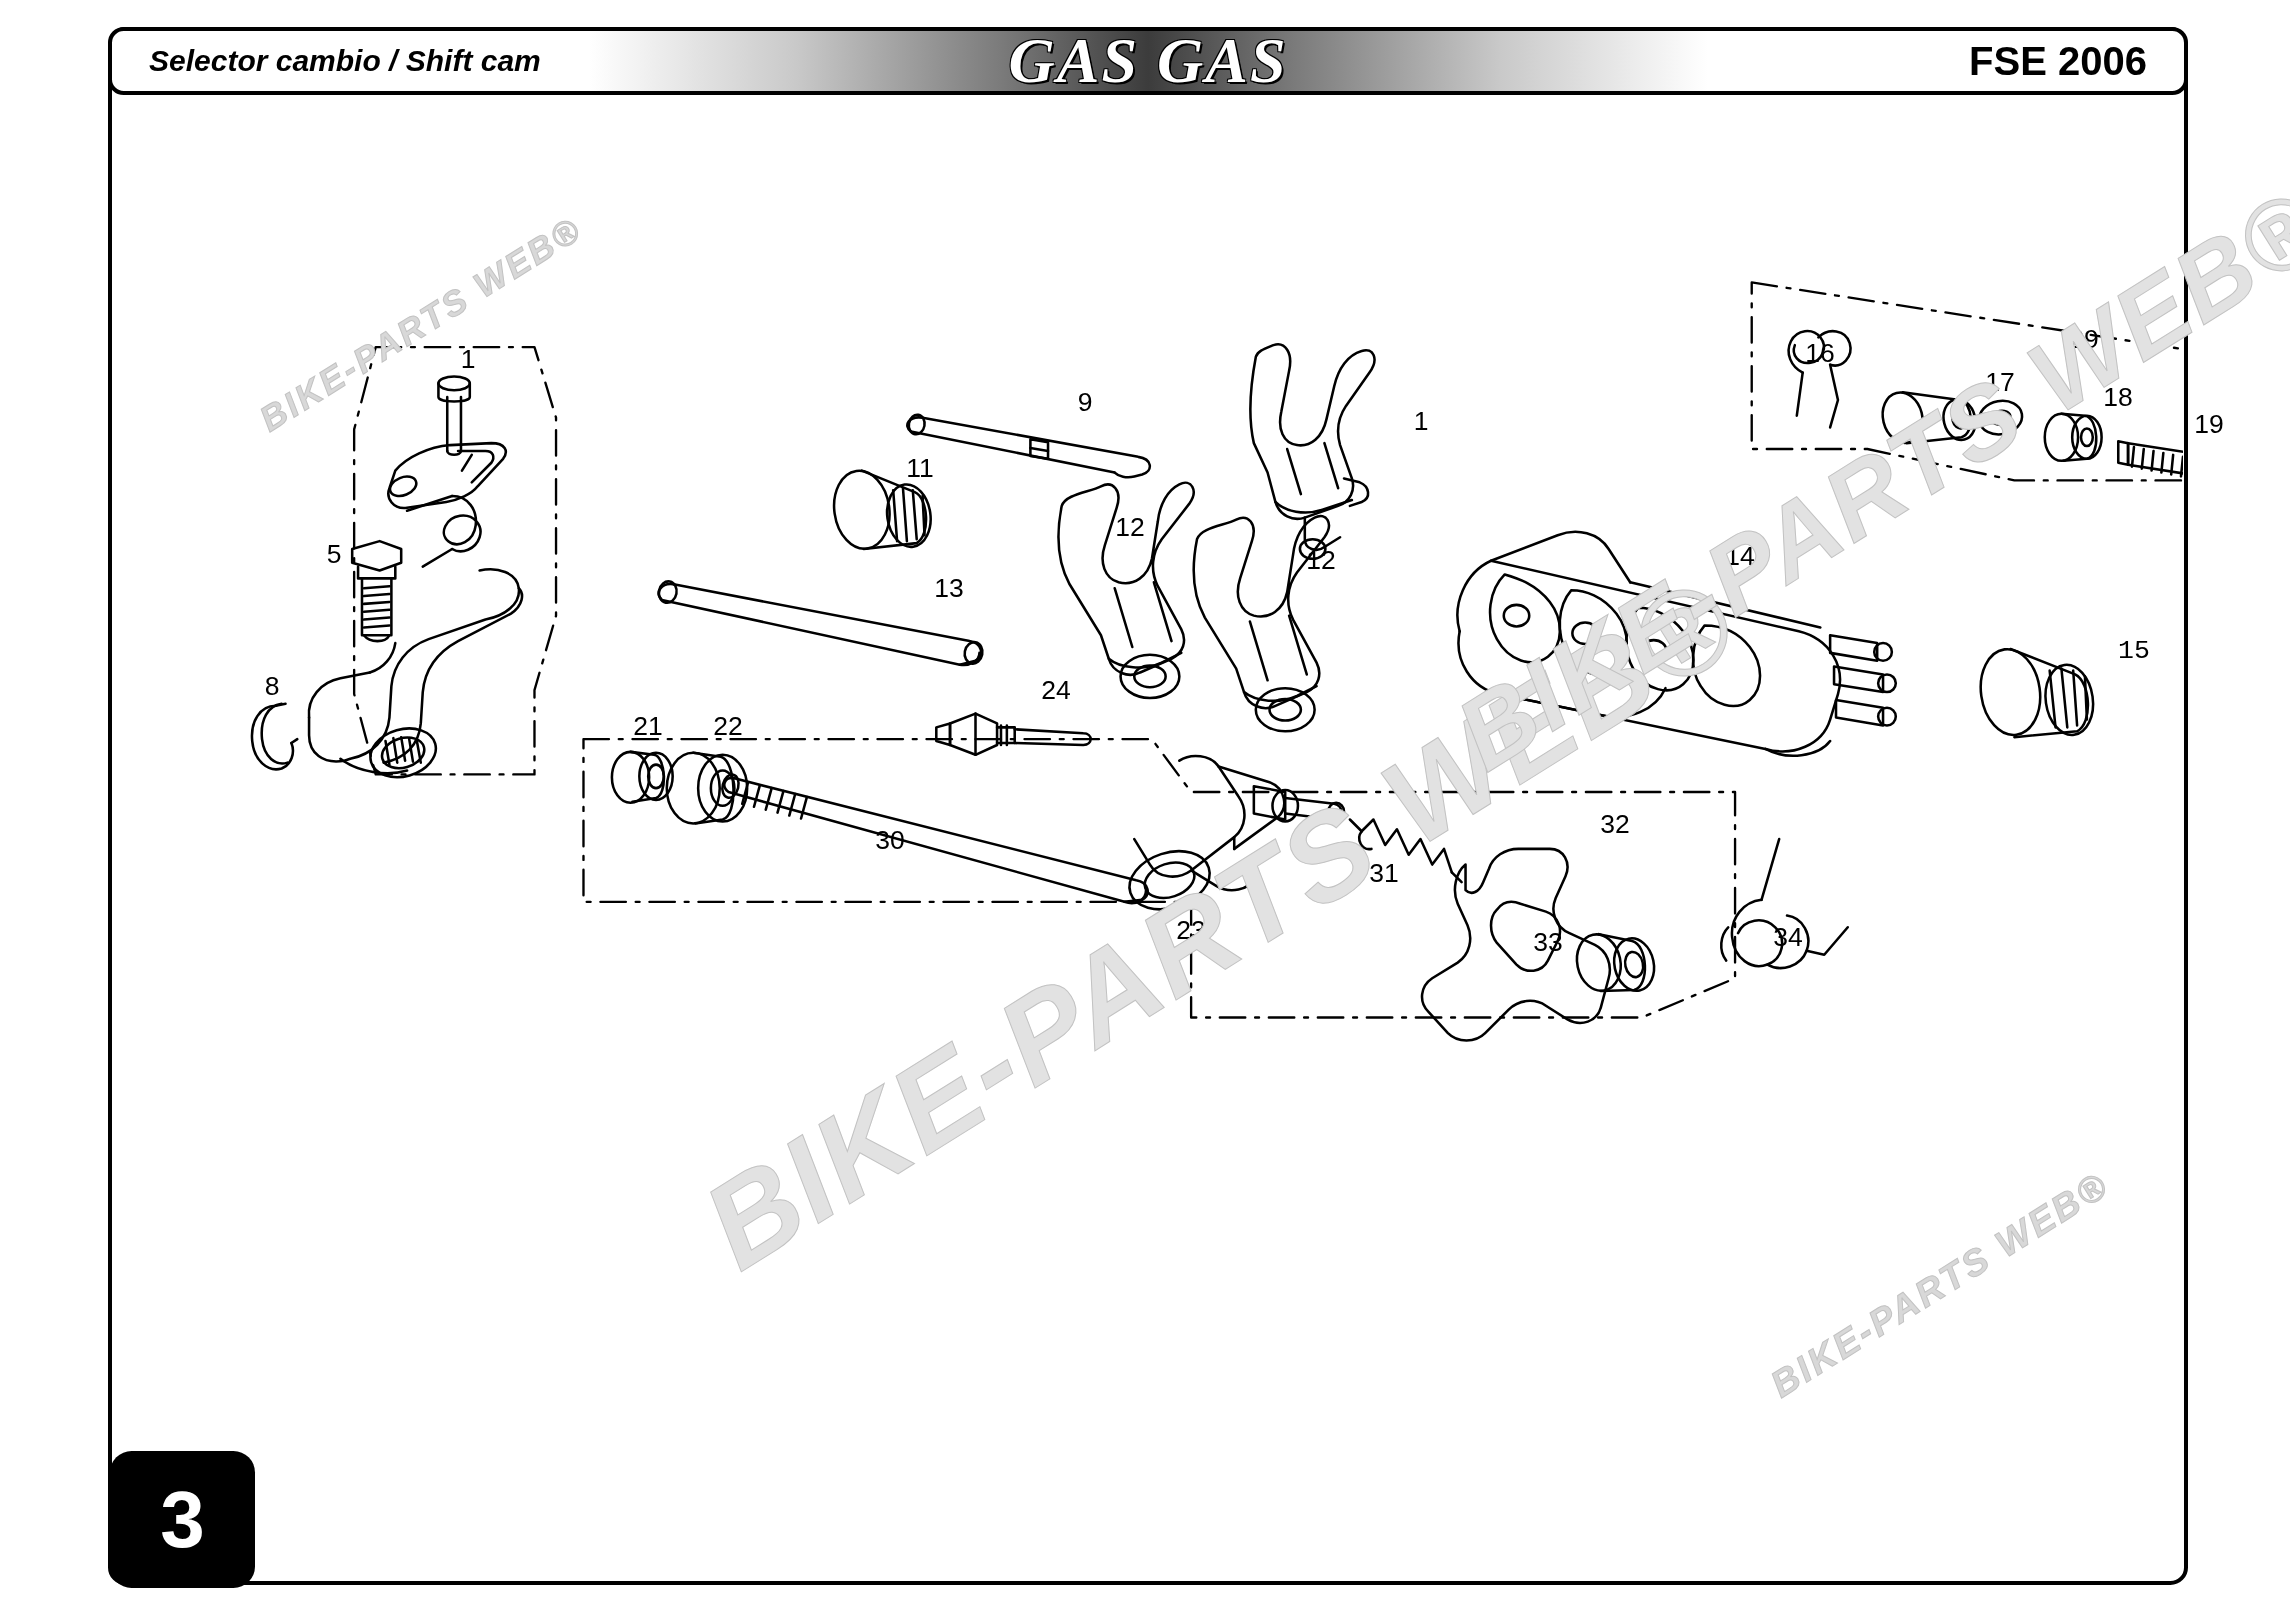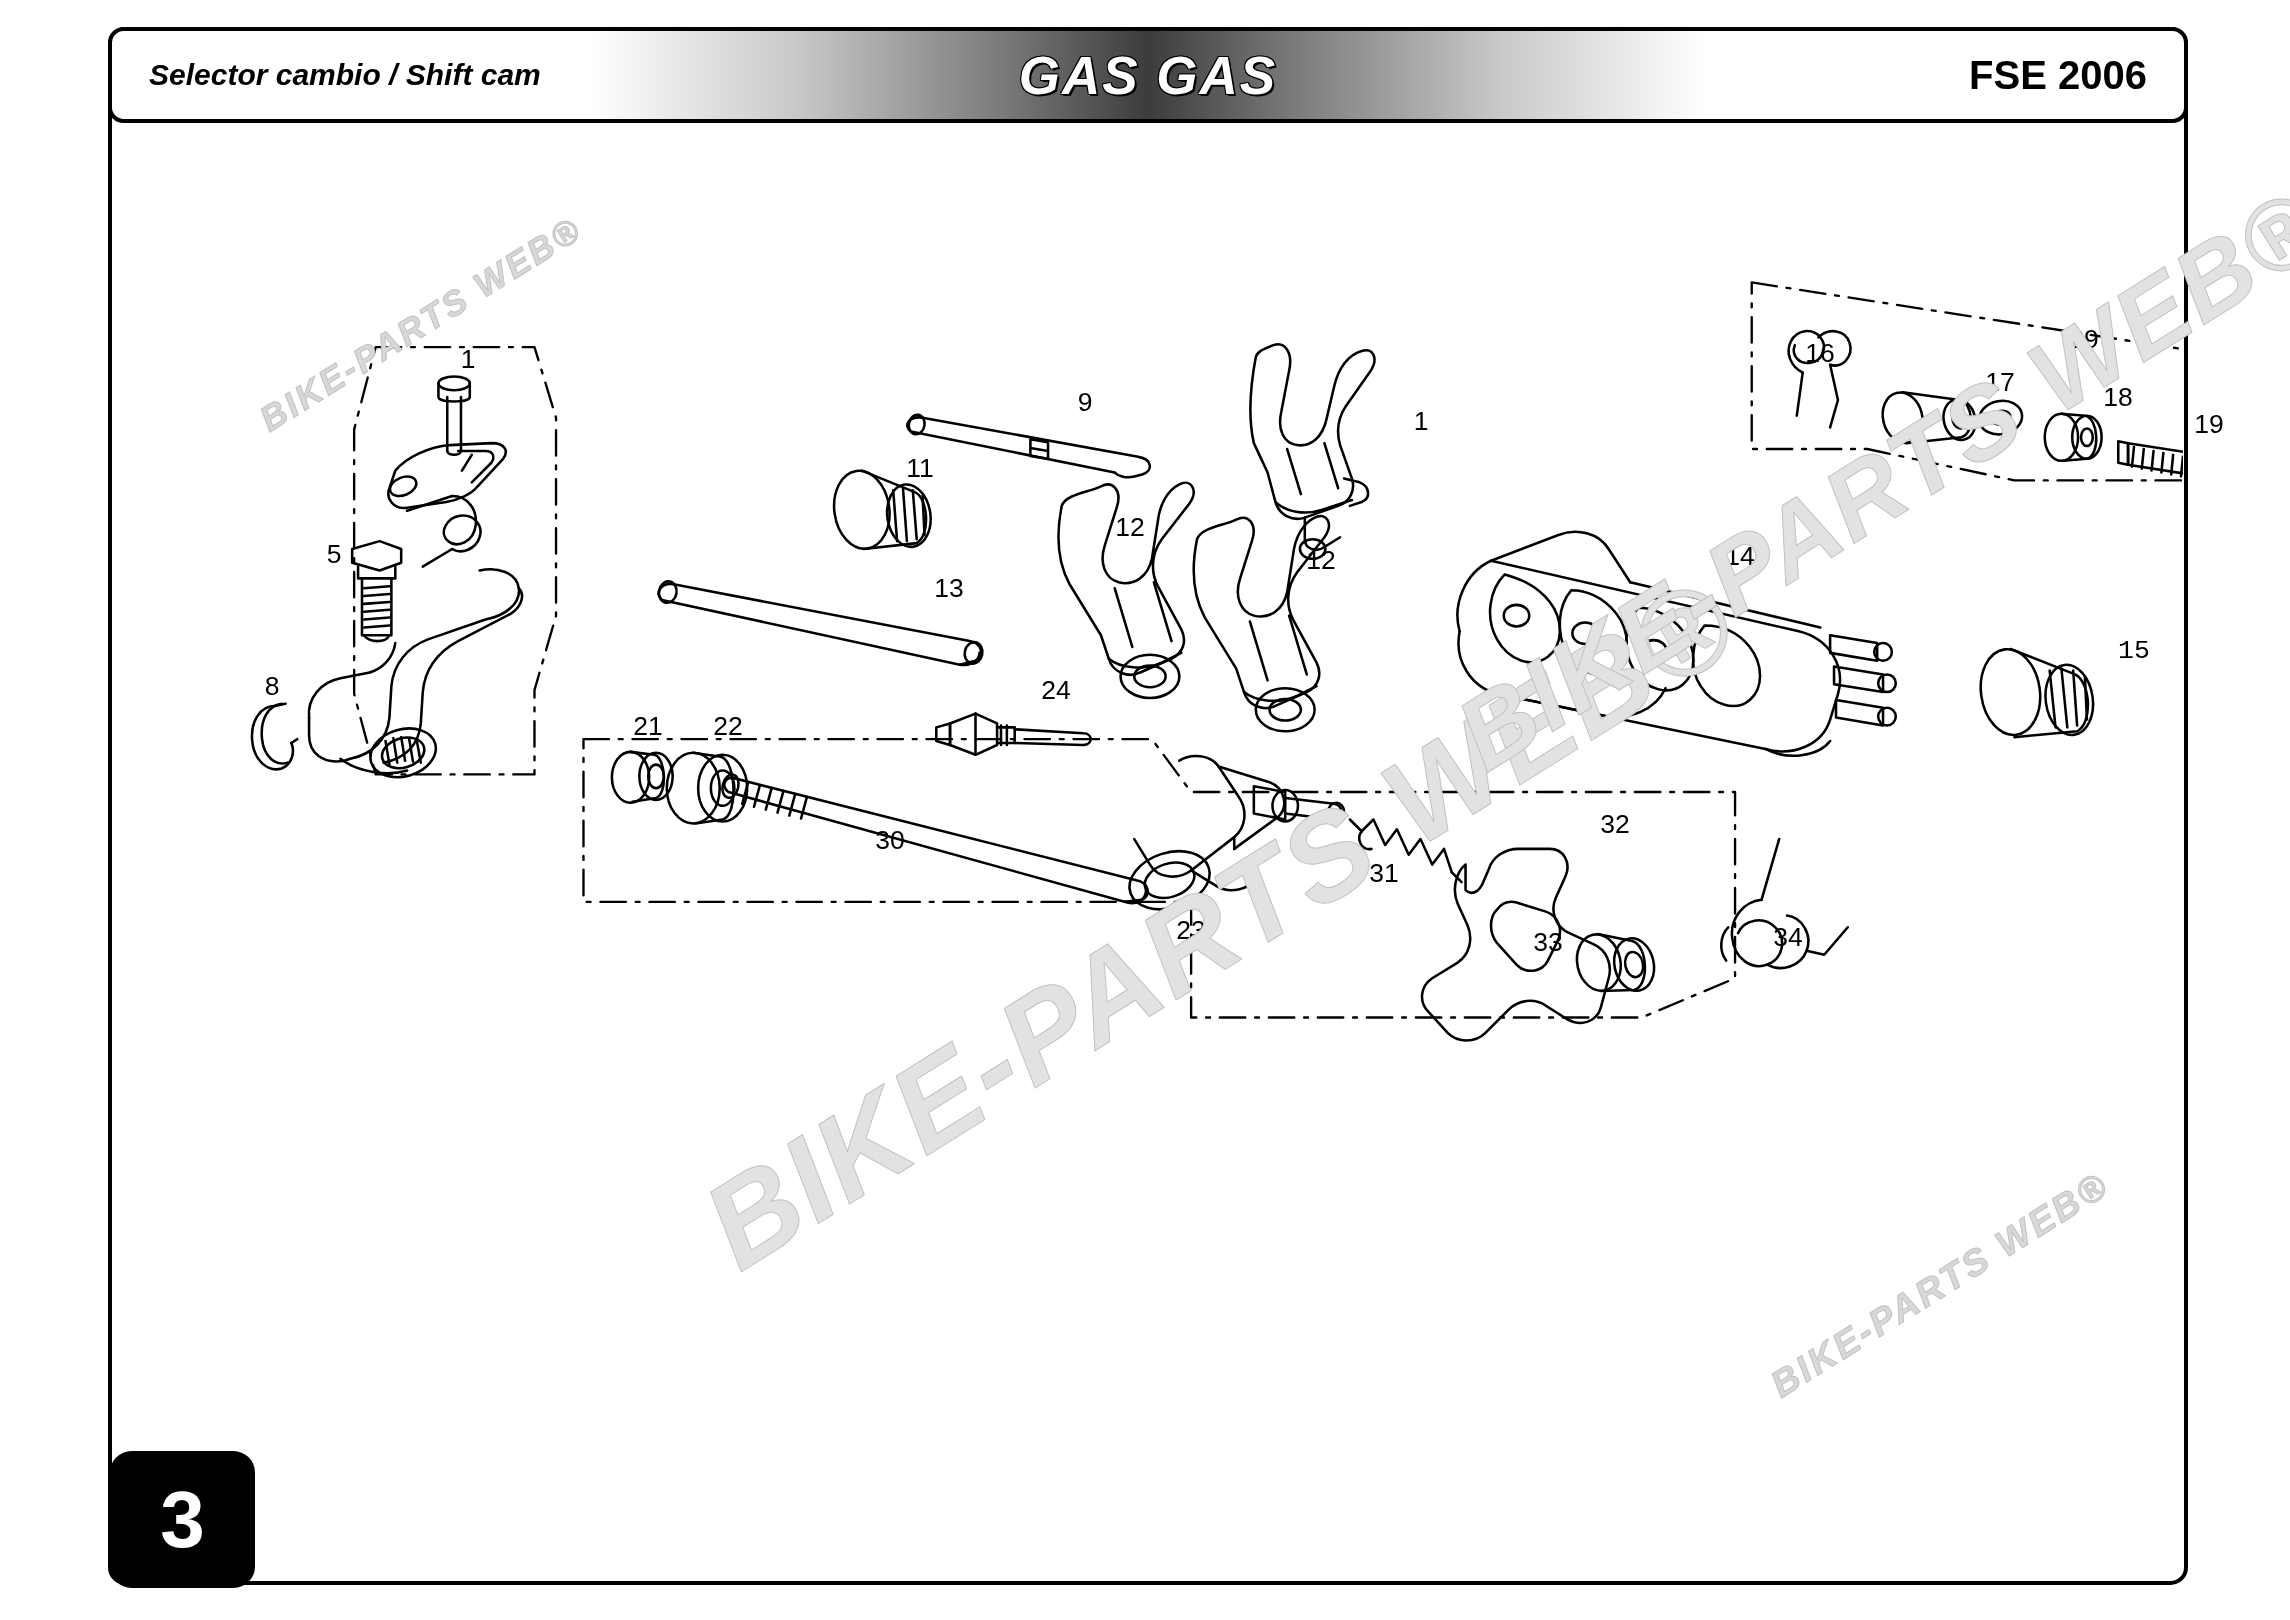--- a/index.html
+++ b/index.html
@@ -29,21 +29,21 @@
     border-radius: 17.6px;
     box-sizing: border-box;
   }
 
   
   .header-bar {
     position: absolute;
     left: 108px;
     top: 27.4px;
     width: 2080px;
-    height: 96px;
+    height: 68px;
     border: 4.9px solid #000;
     border-radius: 15.7px;
     box-sizing: border-box;
     background: linear-gradient(to right,
        #ffffff 0%, #ffffff 23%,
        #c9c9c9 33%, #7a7a7a 43%,
        #3c3c3c 50%,
        #7a7a7a 57%, #c9c9c9 67%,
        #ffffff 77%, #ffffff 100%);
     overflow: hidden;
@@ -57,27 +57,28 @@
     font-weight: bold;
     font-style: italic;
     color: #000;
     white-space: nowrap;
   }
   .header-center {
     position: absolute;
     left: 50%;
     top: 50%;
     transform: translate(-50%, -50%);
-    font-size: 53px;
+    font-size: 64px;
     font-weight: bold;
     font-style: italic;
     letter-spacing: 2px;
     color: #ffffff;
     text-shadow: 2px 2px 0 #000, -1px -1px 0 #000, 1px -1px 0 #000, -1px 1px 0 #000;
     white-space: nowrap;
+    font-family: Liberation Serif, serif;
   }
   .header-right {
     position: absolute;
     right: 37px;
     top: 50%;
     transform: translateY(-50%);
     font-size: 40px;
     font-weight: bold;
     color: #000;
     white-space: nowrap;

